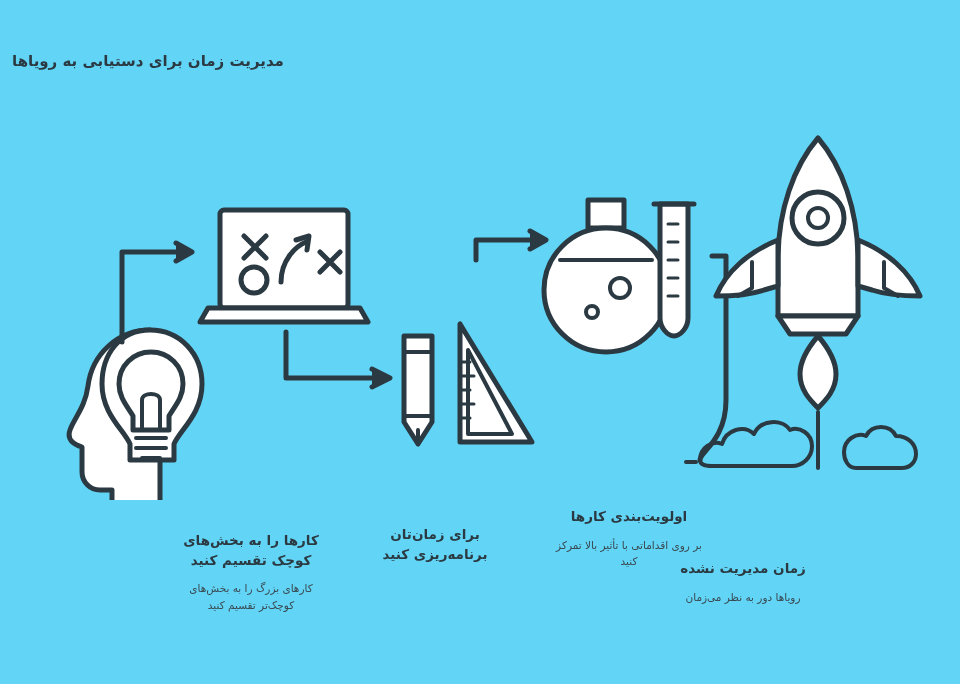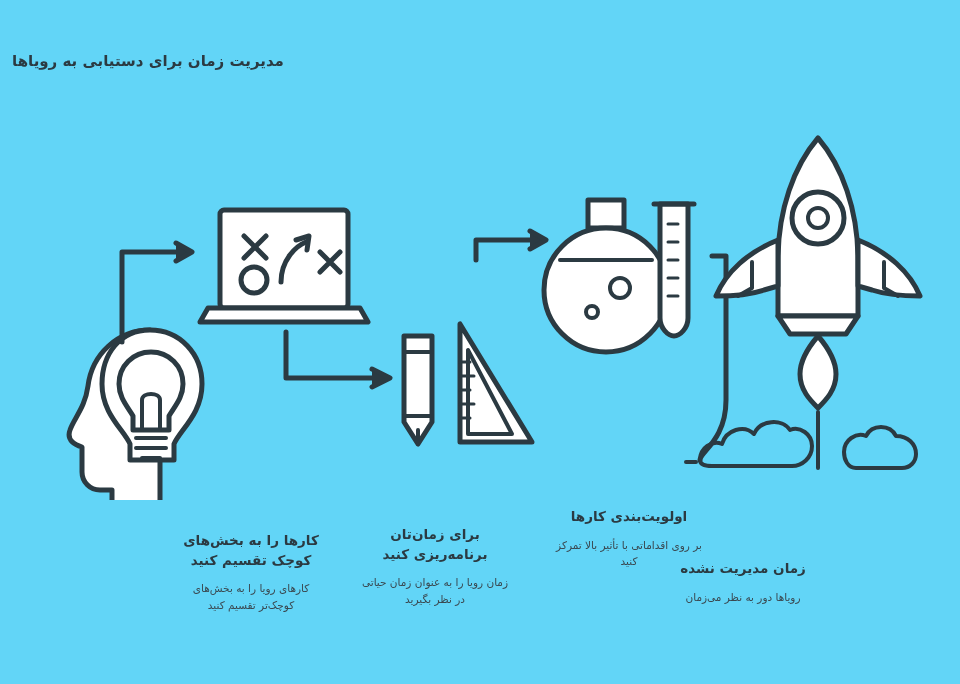--- a/index.html
+++ b/index.html
@@ -209,23 +209,22 @@
       <div class="cbody">رویاها دور به نظر می‌زمان</div>
     </div>
 
     <div class="caption c3">
       <div class="chead">اولویت‌بندی کارها</div>
       <div class="cbody">بر روی اقداماتی با تأثیر بالا تمرکز کنید</div>
     </div>
 
     <div class="caption c2">
       <div class="chead">برای زمان‌تان برنامه‌ریزی کنید</div>
-      <div class="cbody">زمان رویا را به عنوان زمان حیاتی در نظر بگیرید</div>
     </div>
 
     <div class="caption c1">
       <div class="chead">کارها را به بخش‌های کوچک تقسیم کنید</div>
-      <div class="cbody">کارهای رویا را به بخش‌های کوچک‌تر تقسیم کنید</div>
+      <div class="cbody">کارهای بزرگ را به بخش‌های کوچک‌تر تقسیم کنید</div>
     </div>
 
 
   </div>
 </div>
 
 </body></html>

